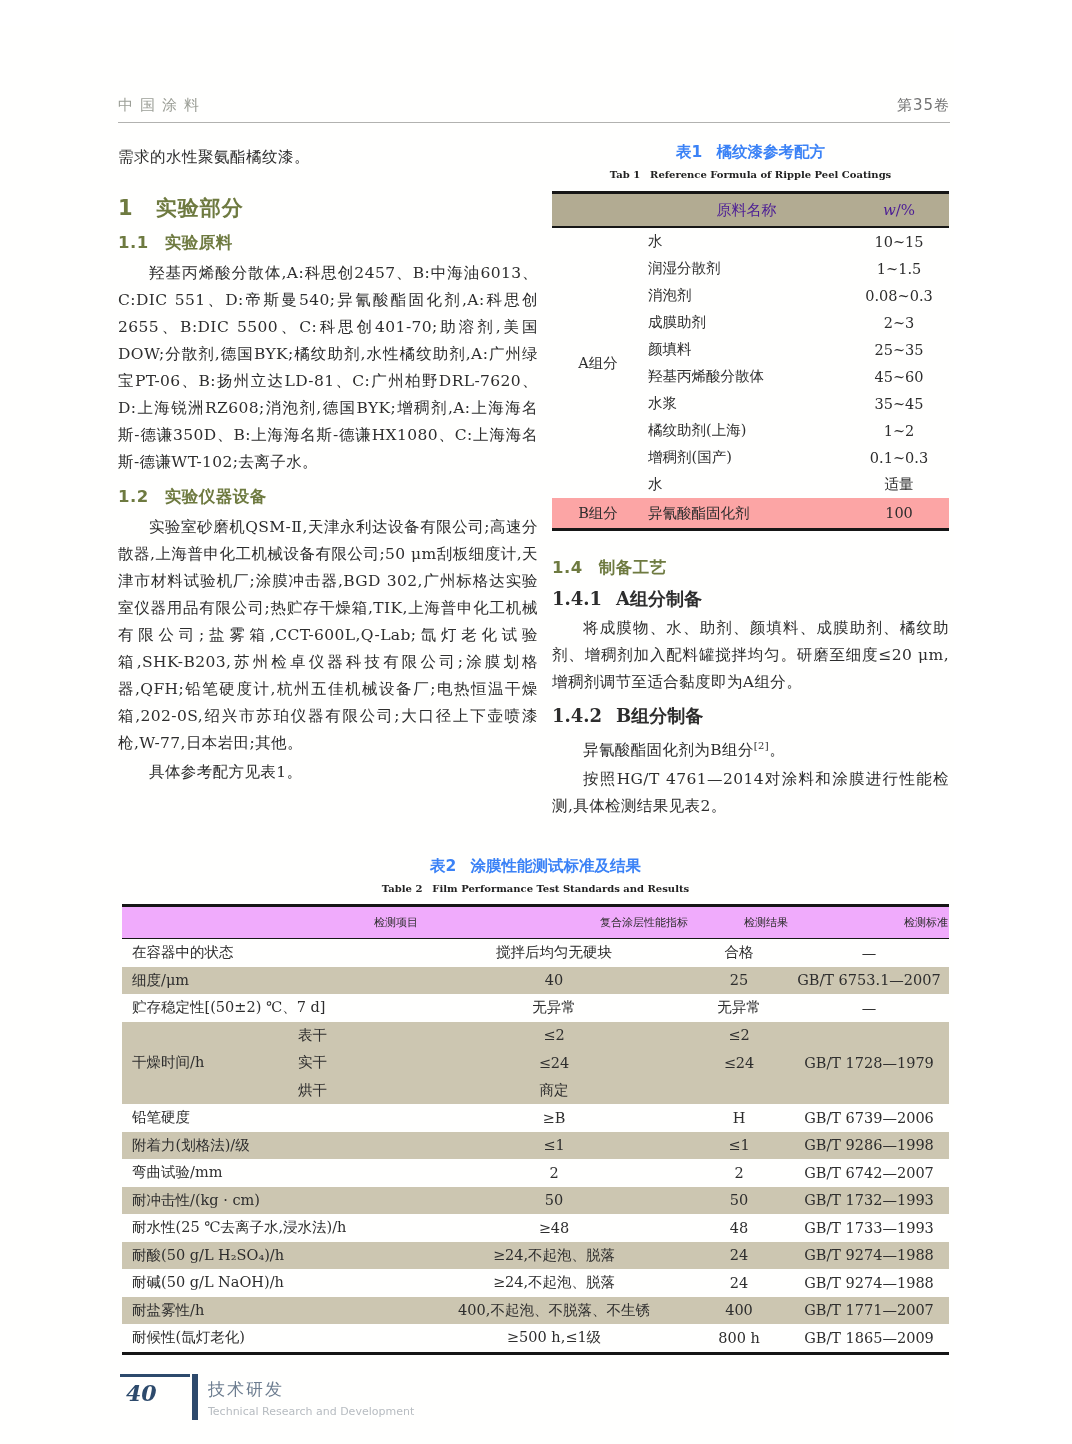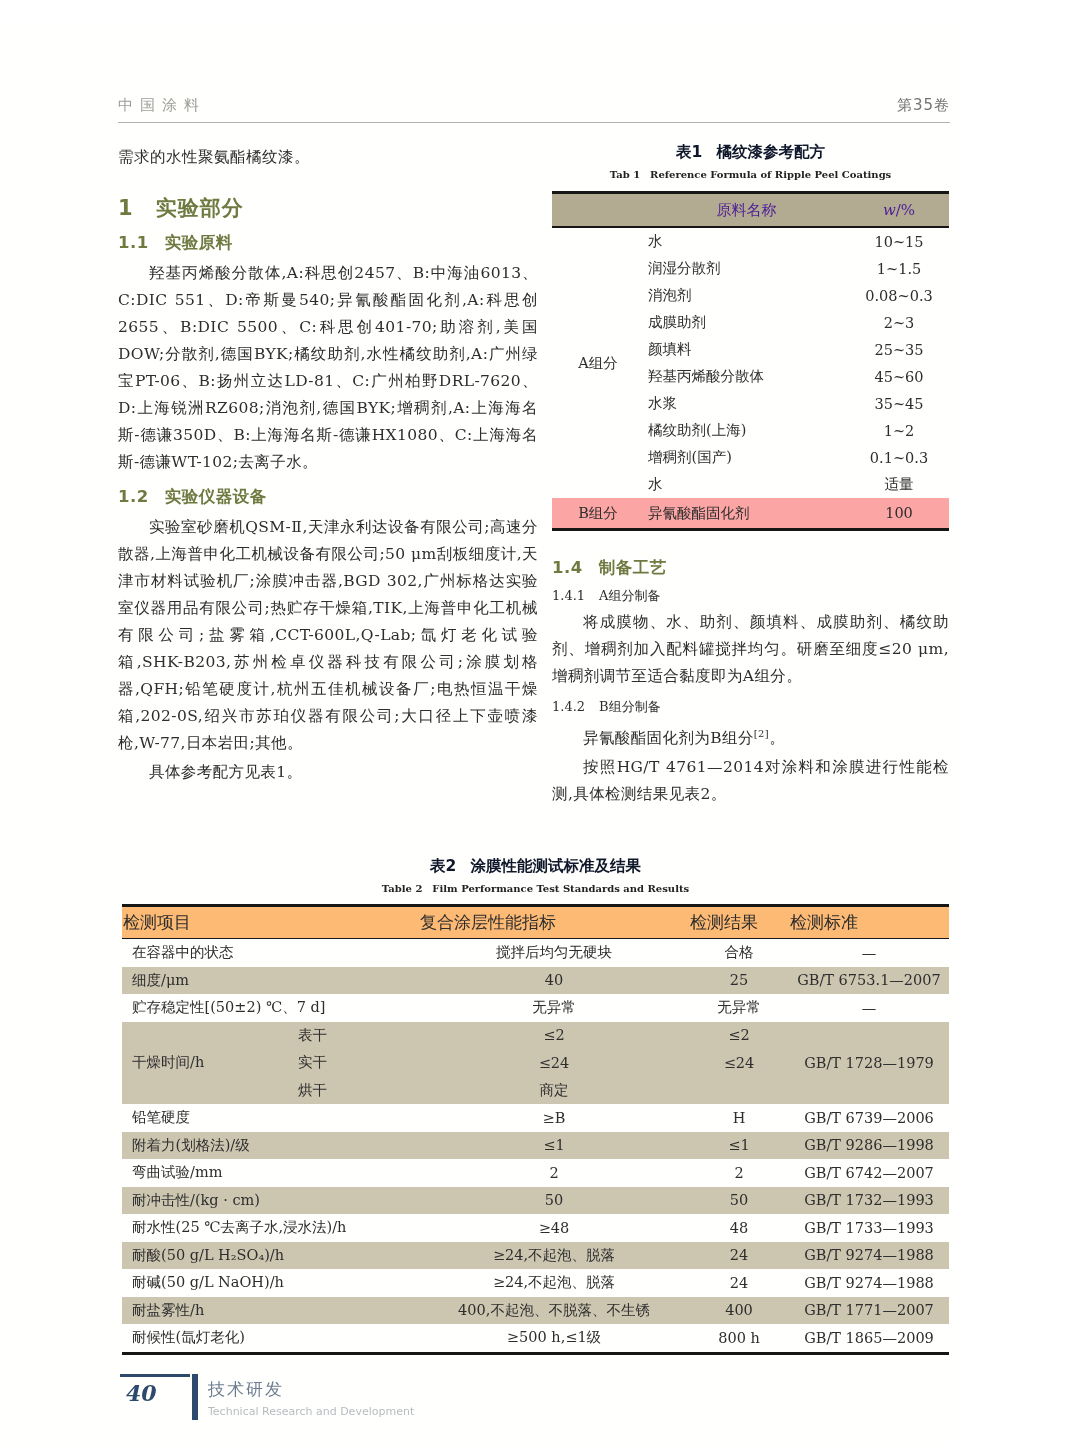--- a/index.html
+++ b/index.html
@@ -19,30 +19,30 @@
   .col-right{position:absolute;left:552px;top:116px;width:397px;}
 
   .intro-line{font-size:15.5px;line-height:26px;letter-spacing:.5px;}
 
   .h1{font-family:"DejaVu Sans","Liberation Sans",sans-serif;font-weight:bold;
       color:#6e7a40;font-size:21px;margin:24px 0 10px 0;letter-spacing:1px;}
   .h1 .no{margin-right:22px;}
   .h2{font-family:"DejaVu Sans","Liberation Sans",sans-serif;font-weight:bold;
       color:#6e7a40;font-size:16.5px;margin:10px 0 6px 0;letter-spacing:.5px;}
   .h2 .no{margin-right:16px;}
-  .h3{font-size:13px;color:#2d2d2d;font-weight:normal;margin:8px 0 4px 0;}
+  .h3{font-size:18px;color:#2d2d2d;font-weight:bold;margin:8px 0 4px 0;}
   .h3 .no{margin-right:14px;}
 
   .para{font-size:15.5px;line-height:27px;text-align:justify;text-indent:2em;
         letter-spacing:.4px;margin:0 0 2px 0;}
   .para sup{font-size:10px;}
 
   
   .cap-zh{font-family:"DejaVu Sans","Liberation Sans",sans-serif;font-weight:bold;
-          font-size:15.5px;text-align:center;color:#0f172a;}
+          font-size:15.5px;text-align:center;color:#3b82f6;}
   .cap-zh .t-no{margin-right:14px;}
   .cap-en{font-family:"DejaVu Serif","Liberation Serif",serif;font-weight:bold;
           font-size:10px;text-align:center;color:#222;margin-top:5px;}
 
   
   .tbl1{width:397px;border-collapse:collapse;margin-top:9px;
         border-top:3px solid #161616;border-bottom:3px solid #161616;}
   .tbl1 th{background:#b2ab92;font-weight:normal;font-size:15px;height:30px;
            border-bottom:2px solid #161616;color:#4c1d95;}
   .tbl1 td{font-size:14.5px;height:25px;vertical-align:middle;color:#2d2d2d;}
@@ -52,22 +52,22 @@
   .tbl1 .unit-i{font-style:italic;}
   .tbl1 tr.shade td{background:#fca5a5;height:28px;}
 
   
   .right-secs{margin-top:26px;}
 
   
   .tbl2-wrap{position:absolute;left:122px;top:830px;width:827px;}
   .tbl2{width:827px;border-collapse:collapse;margin-top:8px;
         border-top:3px solid #161616;border-bottom:3px solid #161616;}
-  .tbl2 th{background:#fdba74;font-weight:normal;font-size:17px;height:29px;
-           border-bottom:1.5px solid #161616;color:#2d2d2d;text-align:left;}
+  .tbl2 th{background:#f0abfc;font-weight:normal;font-size:11px;height:29px;
+           border-bottom:1.5px solid #161616;color:#2d2d2d;text-align:right;}
   .tbl2 td{font-size:14.5px;height:25.5px;vertical-align:middle;color:#2d2d2d;}
   .tbl2 .t2-item{text-align:left;padding-left:10px;}
   .tbl2 .t2-sub{text-align:left;padding-left:26px;}
   .tbl2 .t2-c{text-align:center;}
   .tbl2 tr.shade td{background:#ccc6b1;}
 
   
   .footer{position:absolute;left:120px;top:1348px;display:flex;align-items:flex-start;}
   .pageno-box{width:70px;border-top:3px solid #2d4a6c;padding-top:3px;text-align:left;}
   .pageno{font-family:"DejaVu Serif","Liberation Serif",serif;font-style:italic;

